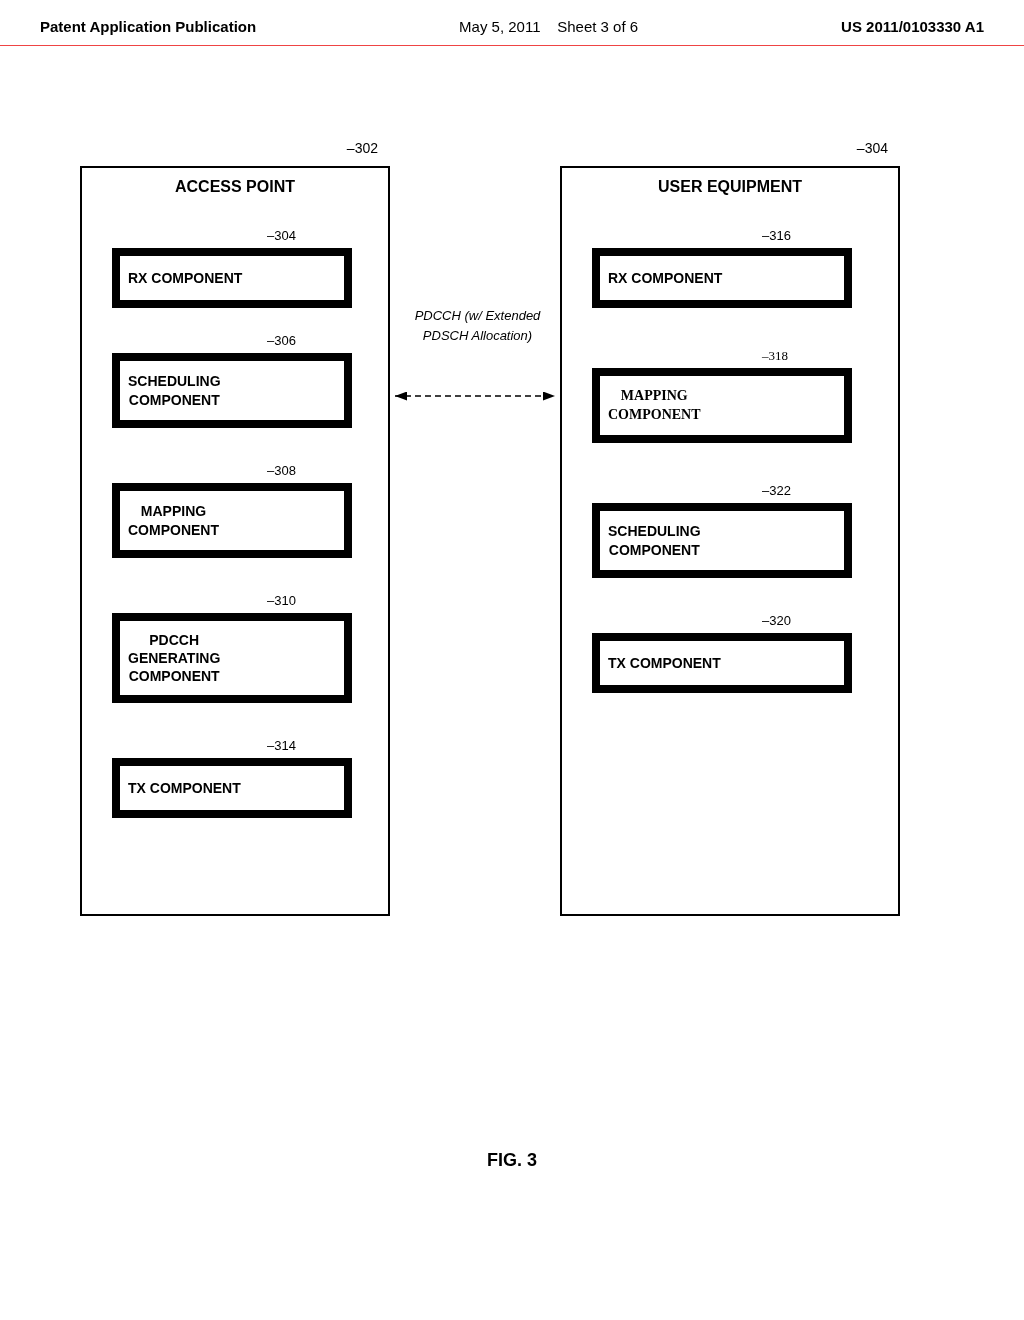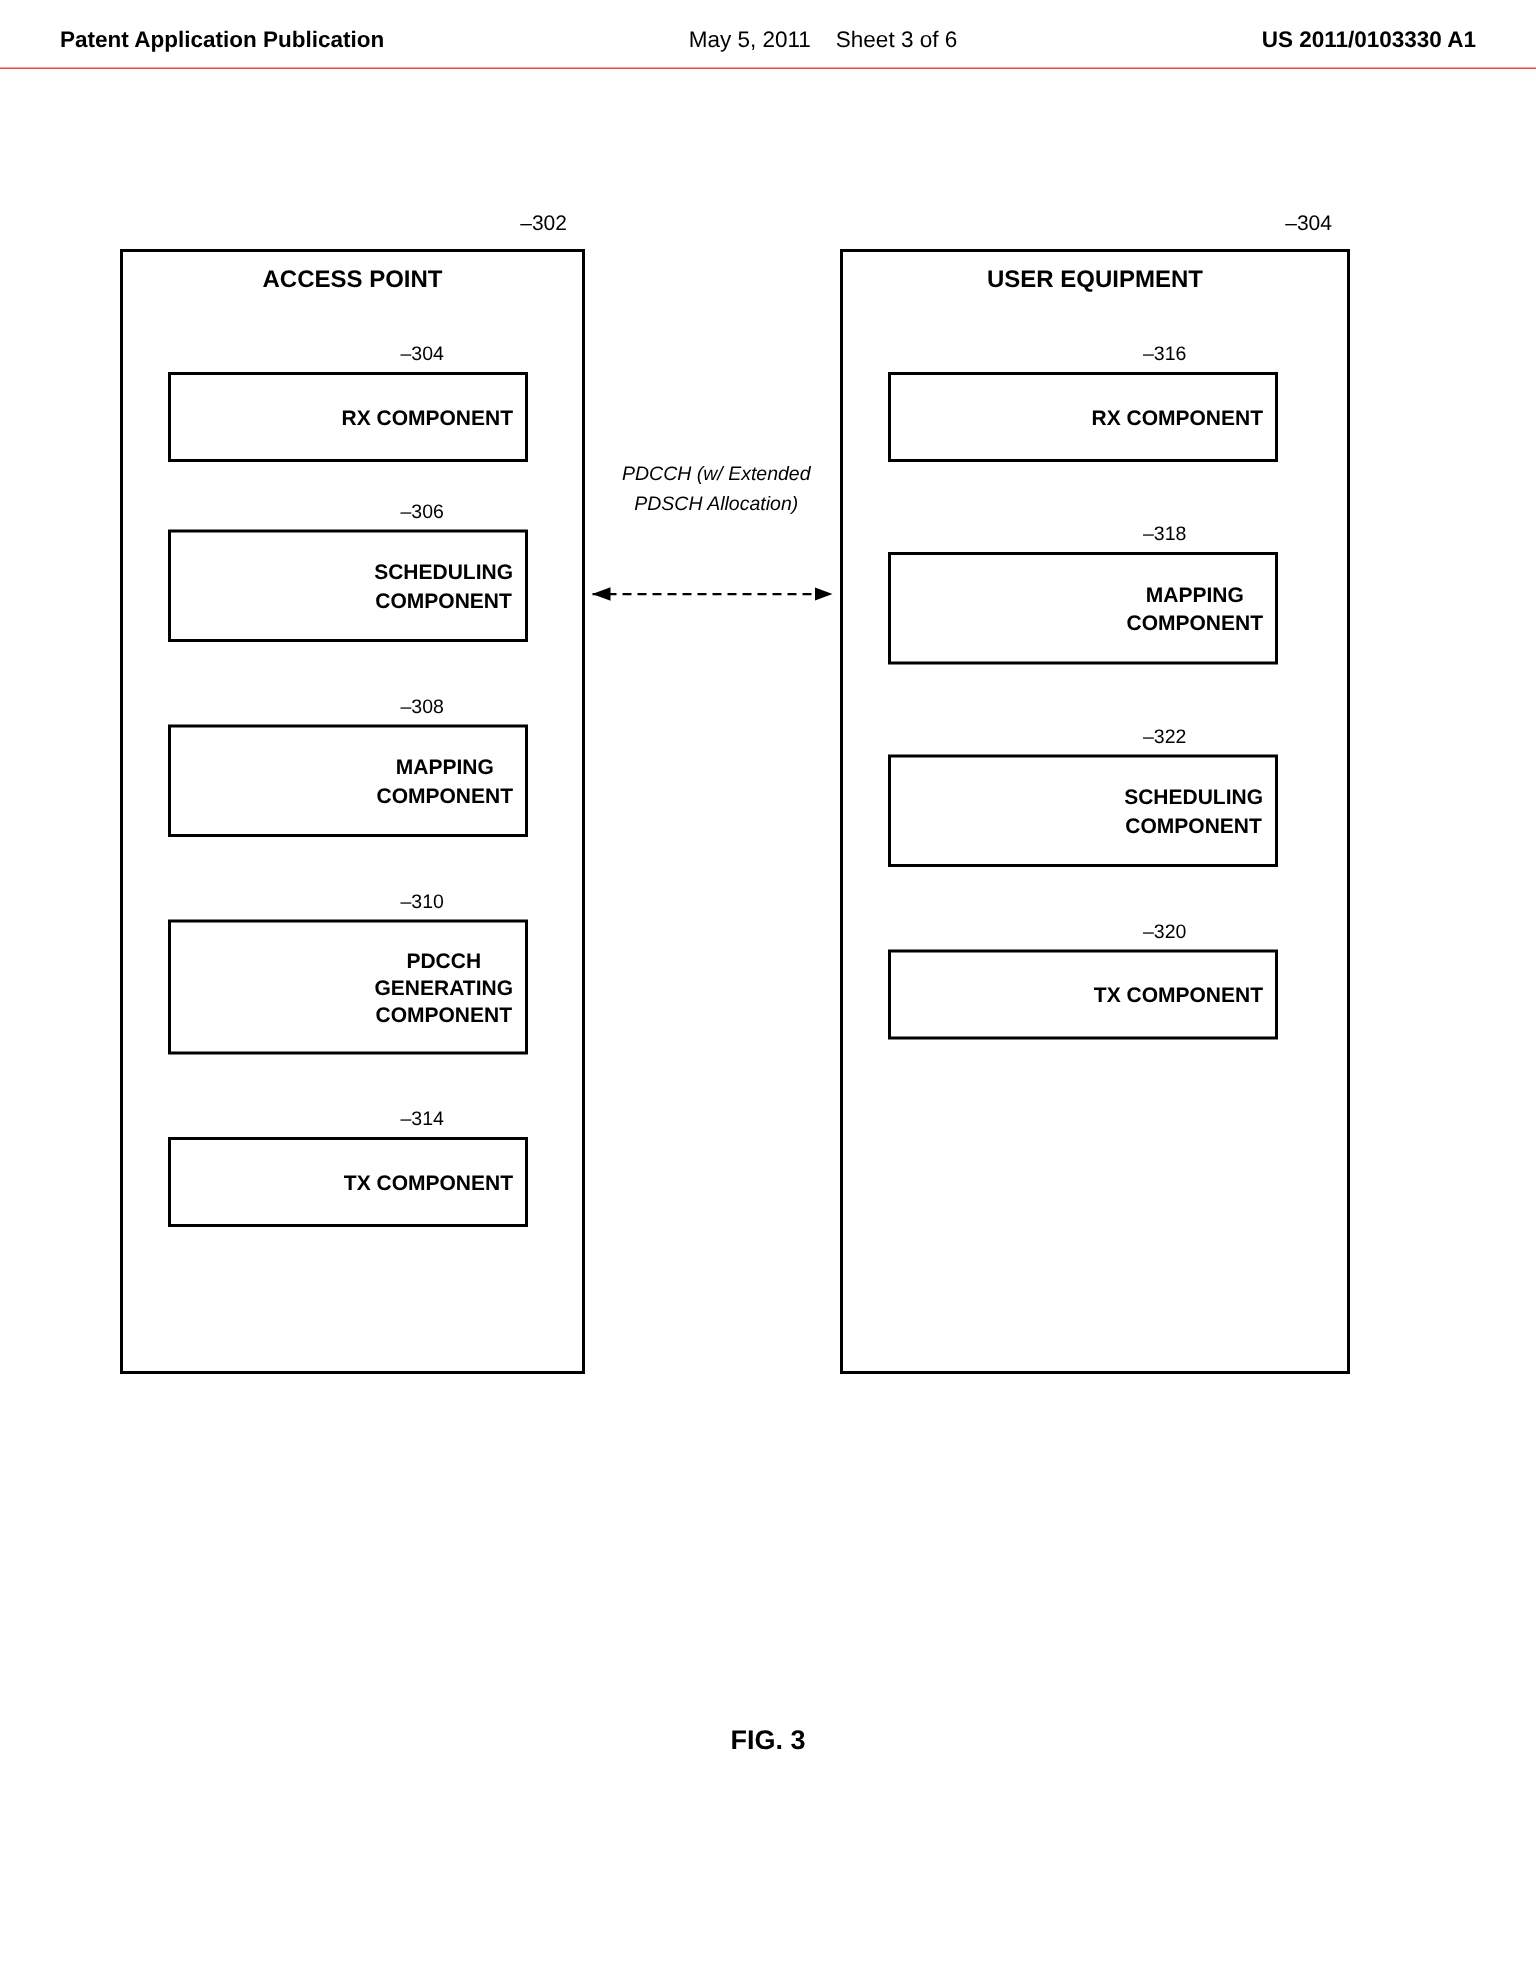--- a/index.html
+++ b/index.html
@@ -68,26 +68,26 @@
       font-size: 16px;
       font-weight: bold;
       text-align: center;
       padding: 10px 0 6px 0;
       color: #000;
     }
 
     
     .component-box {
       position: absolute;
-      border: 2px solid #000000;
+      border: 8px solid #000000;
       background: #fff;
       text-align: center;
       display: flex;
       flex-direction: column;
-      align-items: flex-end;
+      align-items: flex-start;
       justify-content: center;
       padding: 8px;
     }
 
     .component-label {
       font-size: 14px;
       font-weight: bold;
       color: #000;
       line-height: 1.3;
     }
@@ -174,21 +174,21 @@
 
     <span class="ref-label" style="position:absolute; top:-28px; right:10px;">–304</span>
 
     <div style="position:absolute; left:30px; top:80px; width:260px; height:60px;">
       <span style="position:absolute; top:-20px; left:170px; font-size:13px; color:#000;">–316</span>
       <div class="component-box" style="position:relative; width:260px; height:60px;">
         <span class="component-label">RX COMPONENT</span>
       </div>
     </div>
 
-    <div style="position:absolute; left:30px; top:200px; width:227px; height:75px;">
+    <div style="position:absolute; left:30px; top:200px; width:227px; height:75px;font-family:Liberation Serif, serif;">
       <span style="position:absolute; top:-20px; left:170px; font-size:13px; color:#000;">–318</span>
       <div class="component-box" style="position:relative; width:260px; height:75px;">
         <span class="component-label">MAPPING<br>COMPONENT</span>
       </div>
     </div>
 
     <div style="position:absolute; left:30px; top:335px; width:308px; height:75px;">
       <span style="position:absolute; top:-20px; left:170px; font-size:13px; color:#000;">–322</span>
       <div class="component-box" style="position:relative; width:260px; height:75px;">
         <span class="component-label">SCHEDULING<br>COMPONENT</span>

